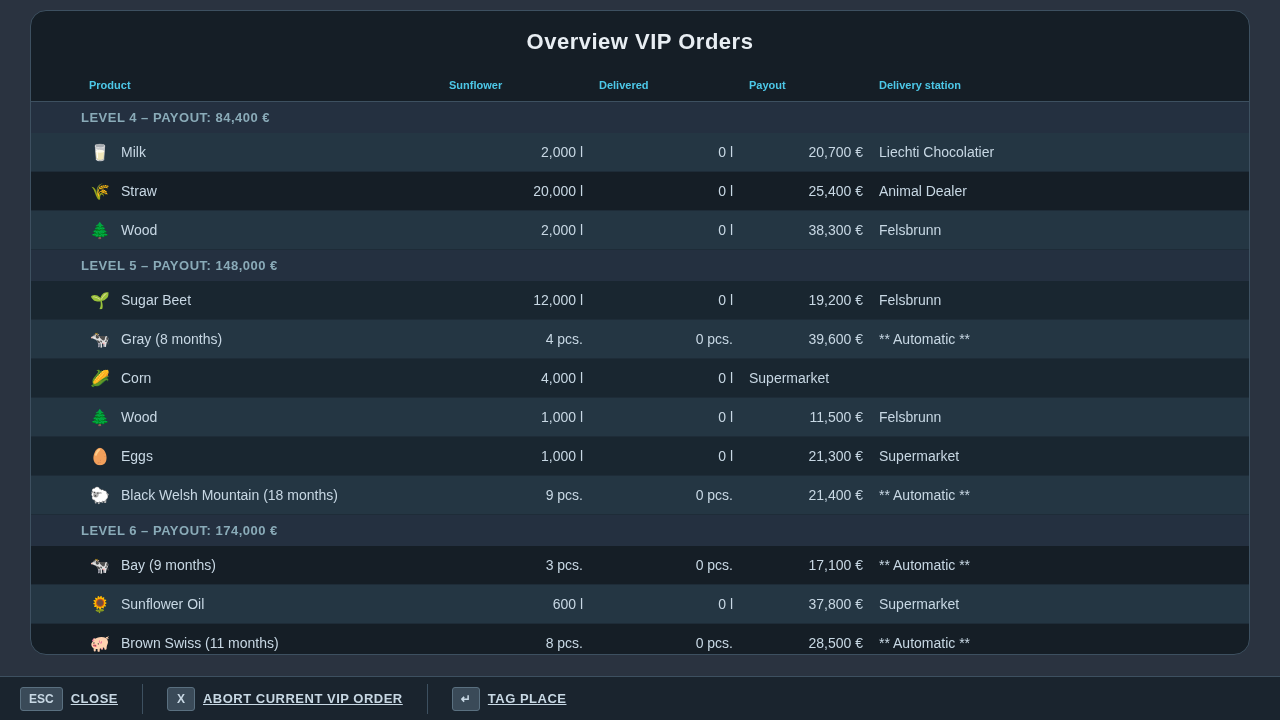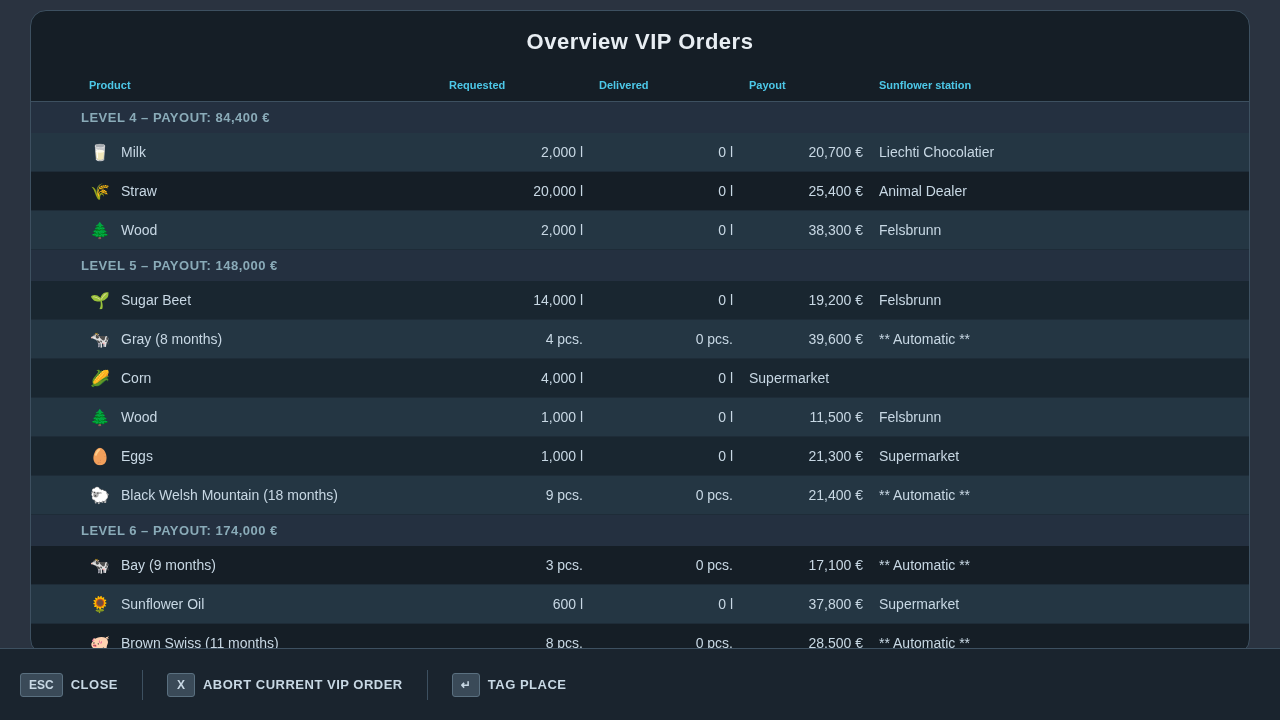--- a/index.html
+++ b/index.html
@@ -128,21 +128,21 @@
       font-size: 16px;
       flex-shrink: 0;
     }
 
     
     .bottom-bar {
       position: absolute;
       bottom: 0;
       left: 0;
       right: 0;
-      height: 72px;
+      height: 44px;
       background: #1a242e;
       border-top: 1px solid #3d5060;
       display: flex;
       align-items: center;
       padding: 0 20px;
       gap: 24px;
     }
 
     .btn-action {
       display: flex;
@@ -162,42 +162,43 @@
       min-width: 28px;
       text-align: center;
     }
 
     .btn-label {
       font-size: 13px;
       font-weight: bold;
       color: #c8d8e4;
       letter-spacing: 0.5px;
       text-transform: uppercase;
+      text-decoration: underline;
     }
 
     .btn-separator {
       width: 1px;
       height: 30px;
       background: #3d5060;
     }
   </style>
 </head>
 <body>
 
 <div class="page-bg"></div>
 
 <div class="main-panel">
   <div class="panel-title">Overview VIP Orders</div>
 
   <div class="table-header">
     <div class="col-head">Product</div>
-    <div class="col-head">Requested</div>
+    <div class="col-head">Sunflower</div>
     <div class="col-head">Delivered</div>
     <div class="col-head">Payout</div>
-    <div class="col-head">Sunflower station</div>
+    <div class="col-head">Delivery station</div>
   </div>
 
   <div class="table-body" id="tableBody">
 
   <div class="level-header">LEVEL 4 – PAYOUT: 84,400 €</div>
       <div class="table-row highlight">
         <div class="cell product-cell">
           <span class="product-icon">🥛</span>
           <span>Milk</span>
         </div>
@@ -225,21 +226,21 @@
         <div class="cell number-cell">0 l</div>
         <div class="cell number-cell">38,300 €</div>
         <div class="cell">Felsbrunn</div>
       </div>
       <div class="level-header">LEVEL 5 – PAYOUT: 148,000 €</div>
       <div class="table-row">
         <div class="cell product-cell">
           <span class="product-icon">🌱</span>
           <span>Sugar Beet</span>
         </div>
-        <div class="cell number-cell">14,000 l</div>
+        <div class="cell number-cell">12,000 l</div>
         <div class="cell number-cell">0 l</div>
         <div class="cell number-cell">19,200 €</div>
         <div class="cell">Felsbrunn</div>
       </div>
       <div class="table-row highlight">
         <div class="cell product-cell">
           <span class="product-icon">🐄</span>
           <span>Gray (8 months)</span>
         </div>
         <div class="cell number-cell">4 pcs.</div>

